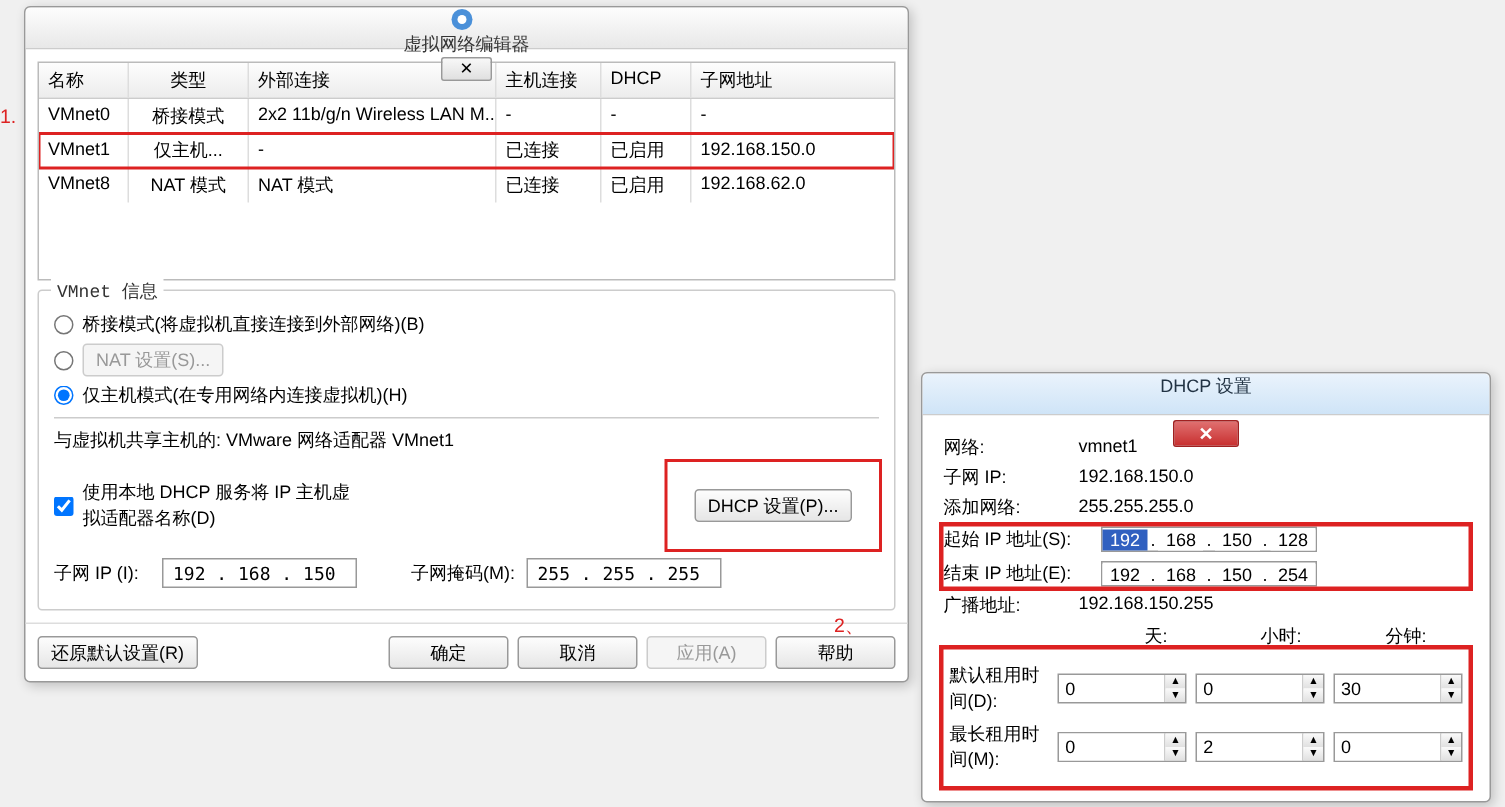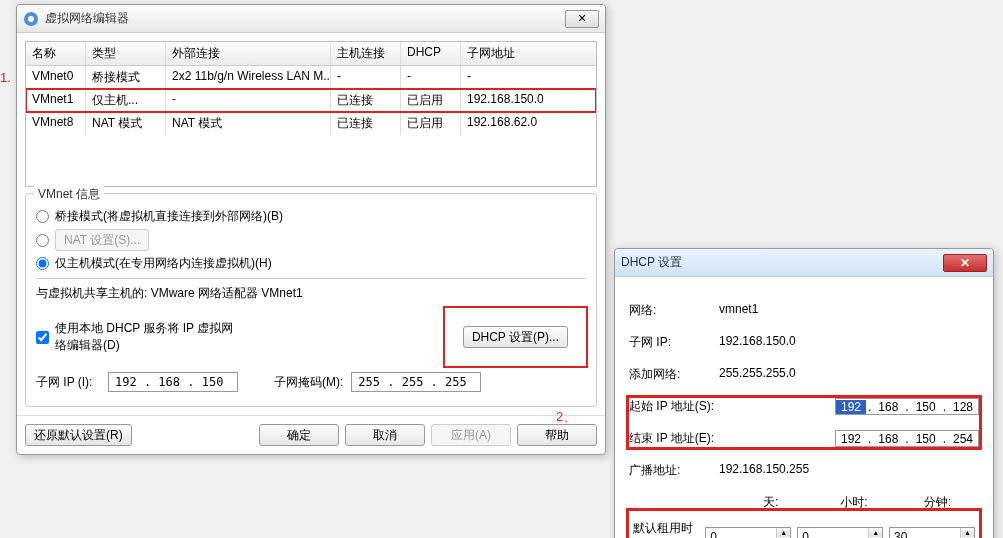--- a/index.html
+++ b/index.html
@@ -13,20 +13,21 @@
     }
     .titlebar {
       height: 28px;
       background: linear-gradient(#fdfdfd, #e8e8e8);
       border-bottom: 1px solid #ccc;
       display: flex;
       align-items: center;
       padding: 0 6px;
       border-radius: 4px 4px 0 0;
       position: relative;
+      flex-direction: column;
     }
     .titlebar .icon { width: 16px; height: 16px; margin-right: 6px; }
     .titlebar .title { flex: 1; color: #333; }
     .close-btn {
       width: 34px; height: 18px;
       background: linear-gradient(#f8f8f8, #e0e0e0);
       border: 1px solid #999;
       border-radius: 2px;
       text-align: center;
       font-size: 11px;
@@ -56,21 +57,21 @@
     }
     .th, .td {
       border-right: 1px solid #ddd;
       padding: 3px 6px;
       overflow: hidden;
       white-space: nowrap;
     }
     .th:last-child, .td:last-child { border-right: none; }
     .row { display: flex; }
     .col-name { width: 60px; }
-    .col-type { width: 80px; }
+    .col-type { width: 80px; text-align: center; }
     .col-ext { width: 165px; }
     .col-host { width: 70px; }
     .col-dhcp { width: 60px; }
     .col-subnet { flex: 1; }
 
     .highlight-row { outline: 2px solid #d22; outline-offset: -1px; }
 
     .btn {
       display: inline-flex; align-items: center; justify-content: center;
       min-width: 80px; height: 22px;
@@ -91,20 +92,21 @@
       margin-top: 6px;
       position: relative;
     }
     .group-label {
       position: absolute;
       top: -8px;
       left: 8px;
       background: #fff;
       padding: 0 4px;
       color: #333;
+      font-family: Liberation Mono, monospace;
     }
 
     .radio-row, .check-row {
       display: flex;
       align-items: center;
       gap: 6px;
       margin: 4px 0;
     }
     .radio-row label, .check-row label { flex: 1; }
 
@@ -175,21 +177,21 @@
     }
     .spinner .arrows span {
       font-size: 7px; line-height: 7px; padding: 1px 3px;
       background: linear-gradient(#fafafa,#e0e0e0);
       cursor: pointer;
     }
 
     .red-box { outline: 2px solid #d22; padding: 18px; }
     .red-box-thick { outline: 3px solid #d22; }
 
-    .info-row { display: flex; margin: 15px 0; justify-content: space-between; }
+    .info-row { display: flex; margin: 3px 0; }
     .info-row .k { width: 90px; }
     .info-row .v { flex: 1; }
 
     .head-row { display: flex; margin-top: 4px; }
     .head-row .hcol { flex: 1; text-align: center; }
 
     .time-row { display: flex; align-items: center; gap: 6px; margin: 5px 0; }
     .time-row .tlabel { width: 100px; }
 
     .dhcp-body { padding: 10px 14px 10px 14px; }
@@ -268,21 +270,21 @@
         <input type="radio" name="mode" checked="" style="">
         <label>仅主机模式(在专用网络内连接虚拟机)(H)</label>
       </div>
 
       <hr class="hr">
 
       <div class="indent" style="margin:2px 0 6px 0;">与虚拟机共享主机的: VMware 网络适配器 VMnet1</div>
 
       <div class="check-row">
         <input type="checkbox" checked="" style="">
-        <label>使用本地 DHCP 服务将 IP 虚拟网络编辑器(D)</label>
+        <label>使用本地 DHCP 服务将 IP 主机虚拟适配器名称(D)</label>
         <span style="flex:1"></span>
         <span class="red-box" style="display:inline-block;">
           <button class="btn">DHCP 设置(P)...</button>
         </span>
       </div>
 
       <div class="field-row">
         <span class="label">子网 IP (I):</span>
         <input type="text" class="ip" value="192 . 168 . 150 .  0" style="">
         <span style="width:20px"></span>
@@ -300,21 +302,21 @@
     <button class="btn">取消</button>
     <button class="btn disabled">应用(A)</button>
     <button class="btn">帮助</button>
   </div>
 </div>
 
 <div class="anno" style="left:0px; top:70px;">1.</div>
 <div class="anno" style="left:556px; top:408px;">2、</div>
 
 <div class="window" style="left:614px; top:248px; width:380px;">
-  <div class="titlebar" style="background:linear-gradient(#eaf3fc,#cfe4f7);">
+  <div class="titlebar" style="background:linear-gradient(#eaf3fc,#cfe4f7);gap:14px;">
     <span class="title" style="color:#234;">DHCP 设置</span>
     <span class="close-btn-red">✕</span>
   </div>
 
   <div class="dhcp-body">
 
     <div class="info-row">
       <span class="k">网络:</span>
       <span class="v">vmnet1</span>
     </div>

